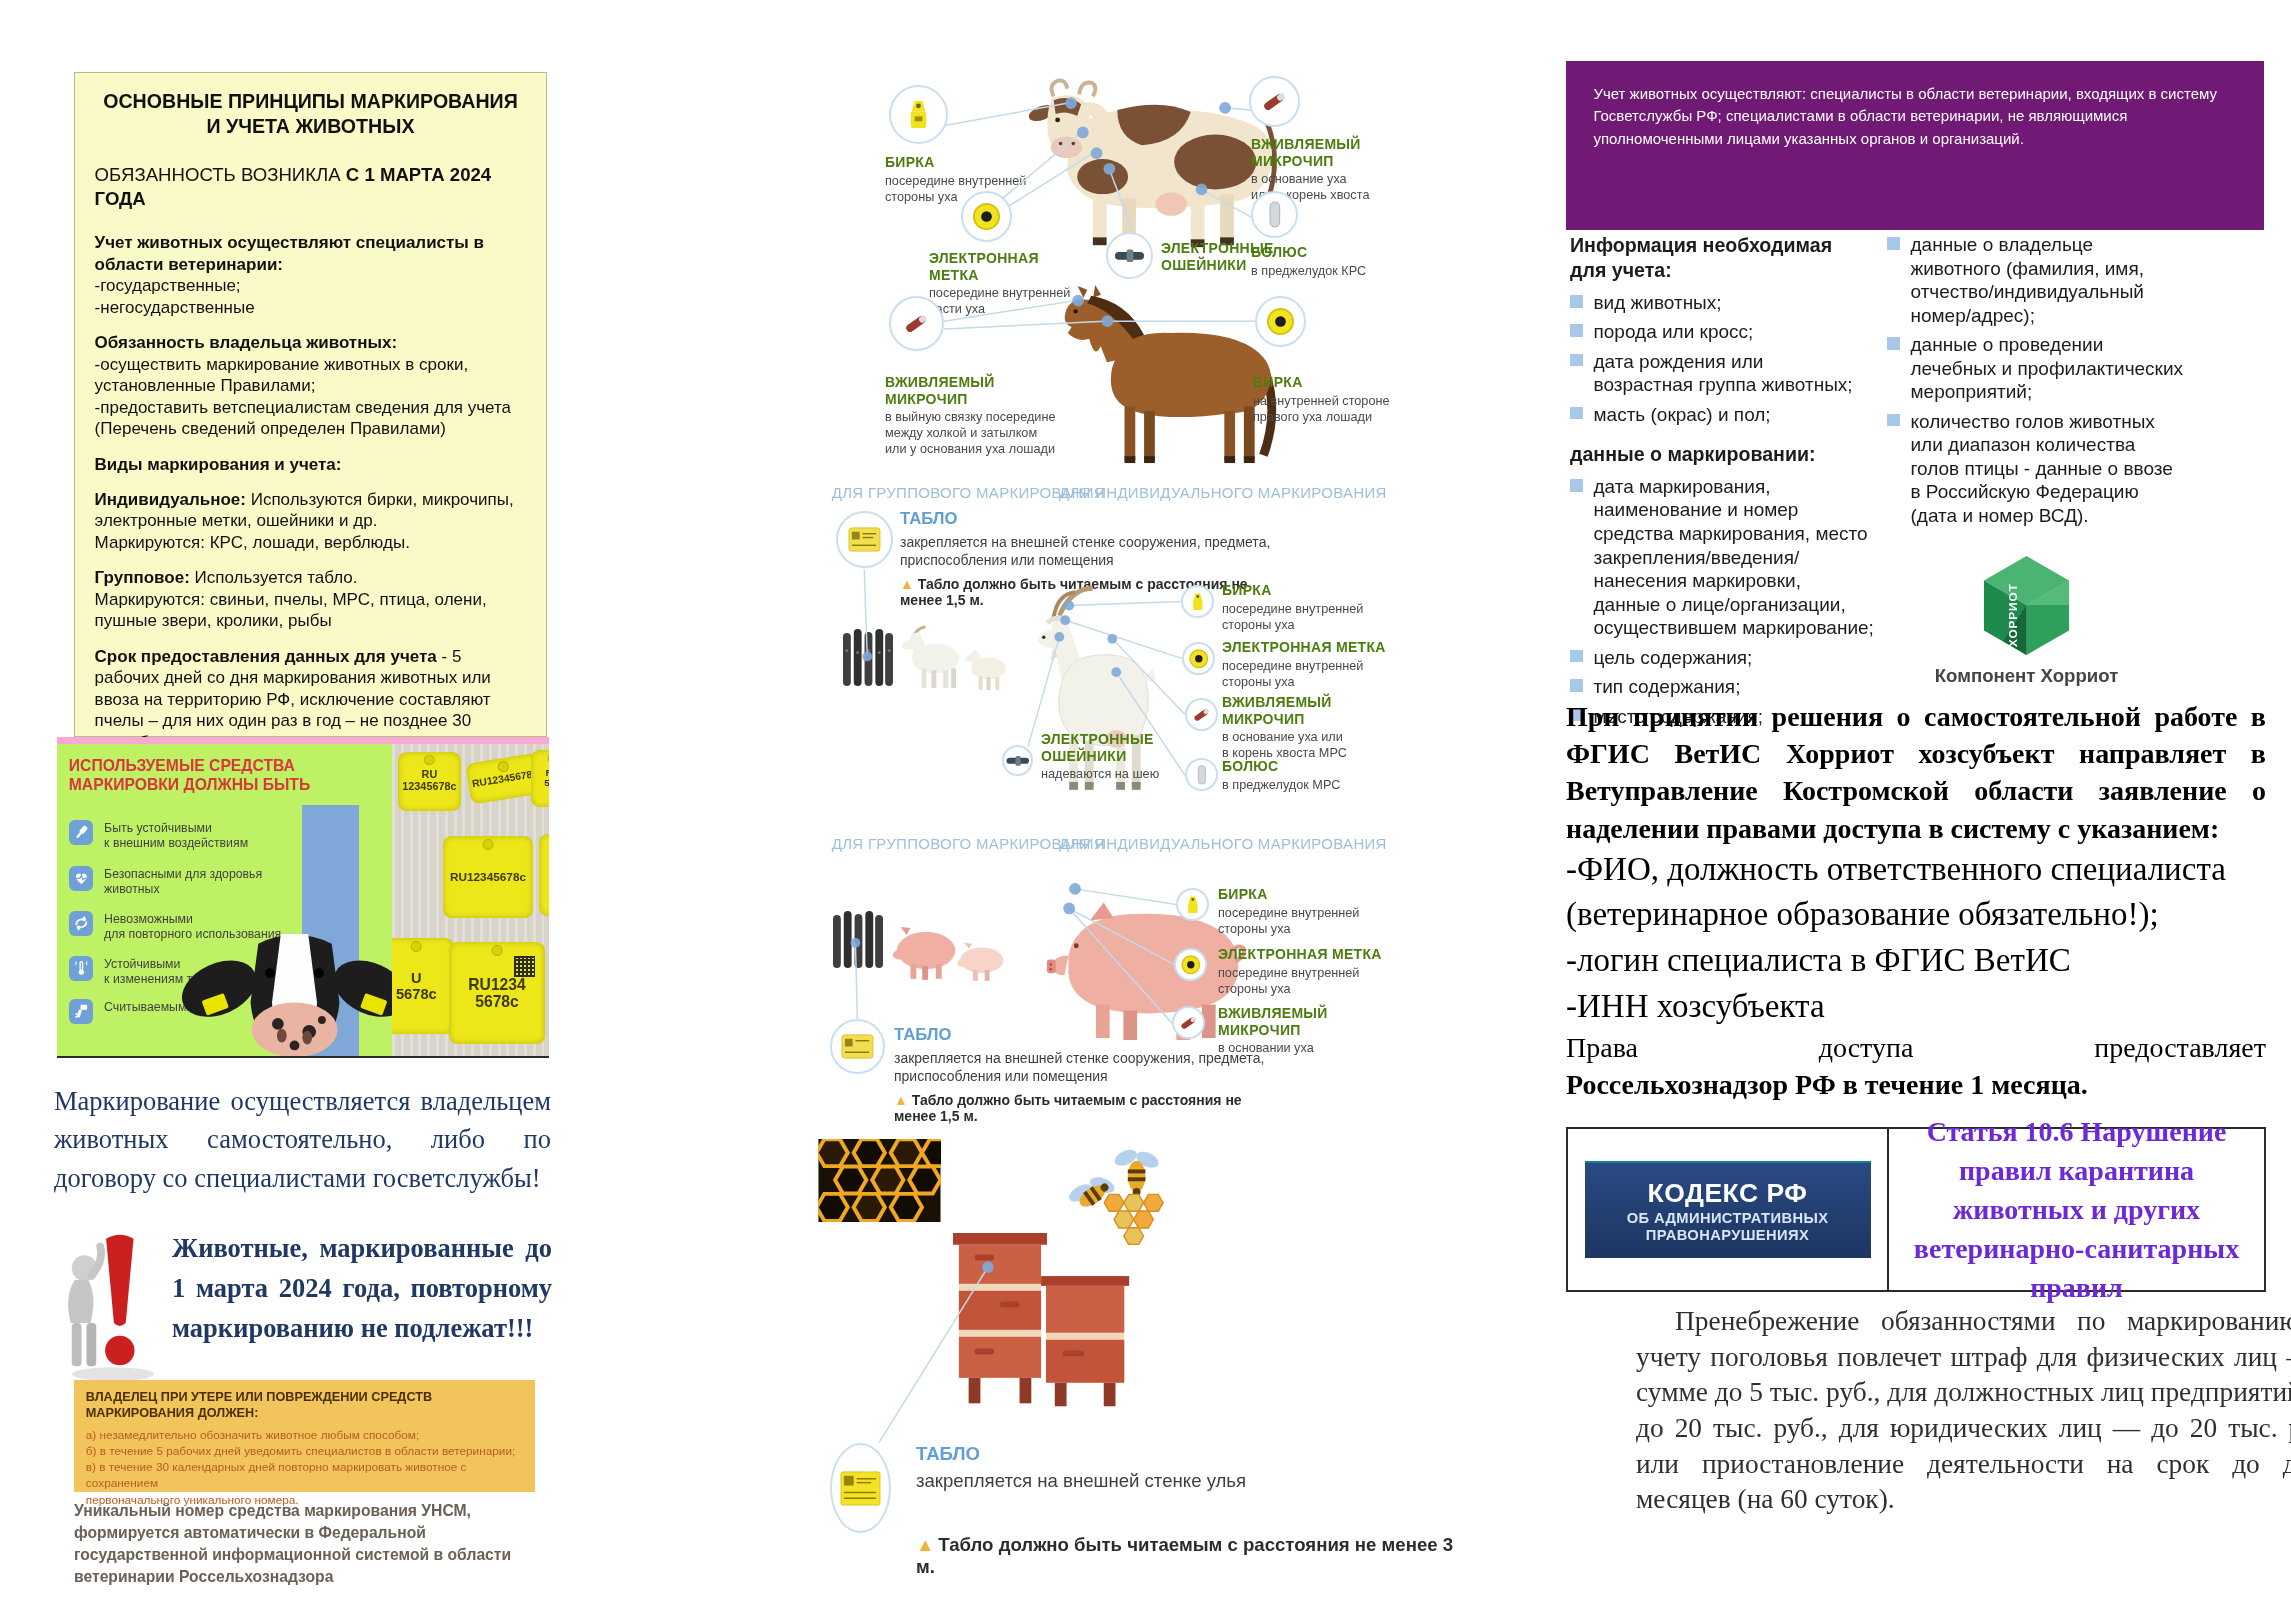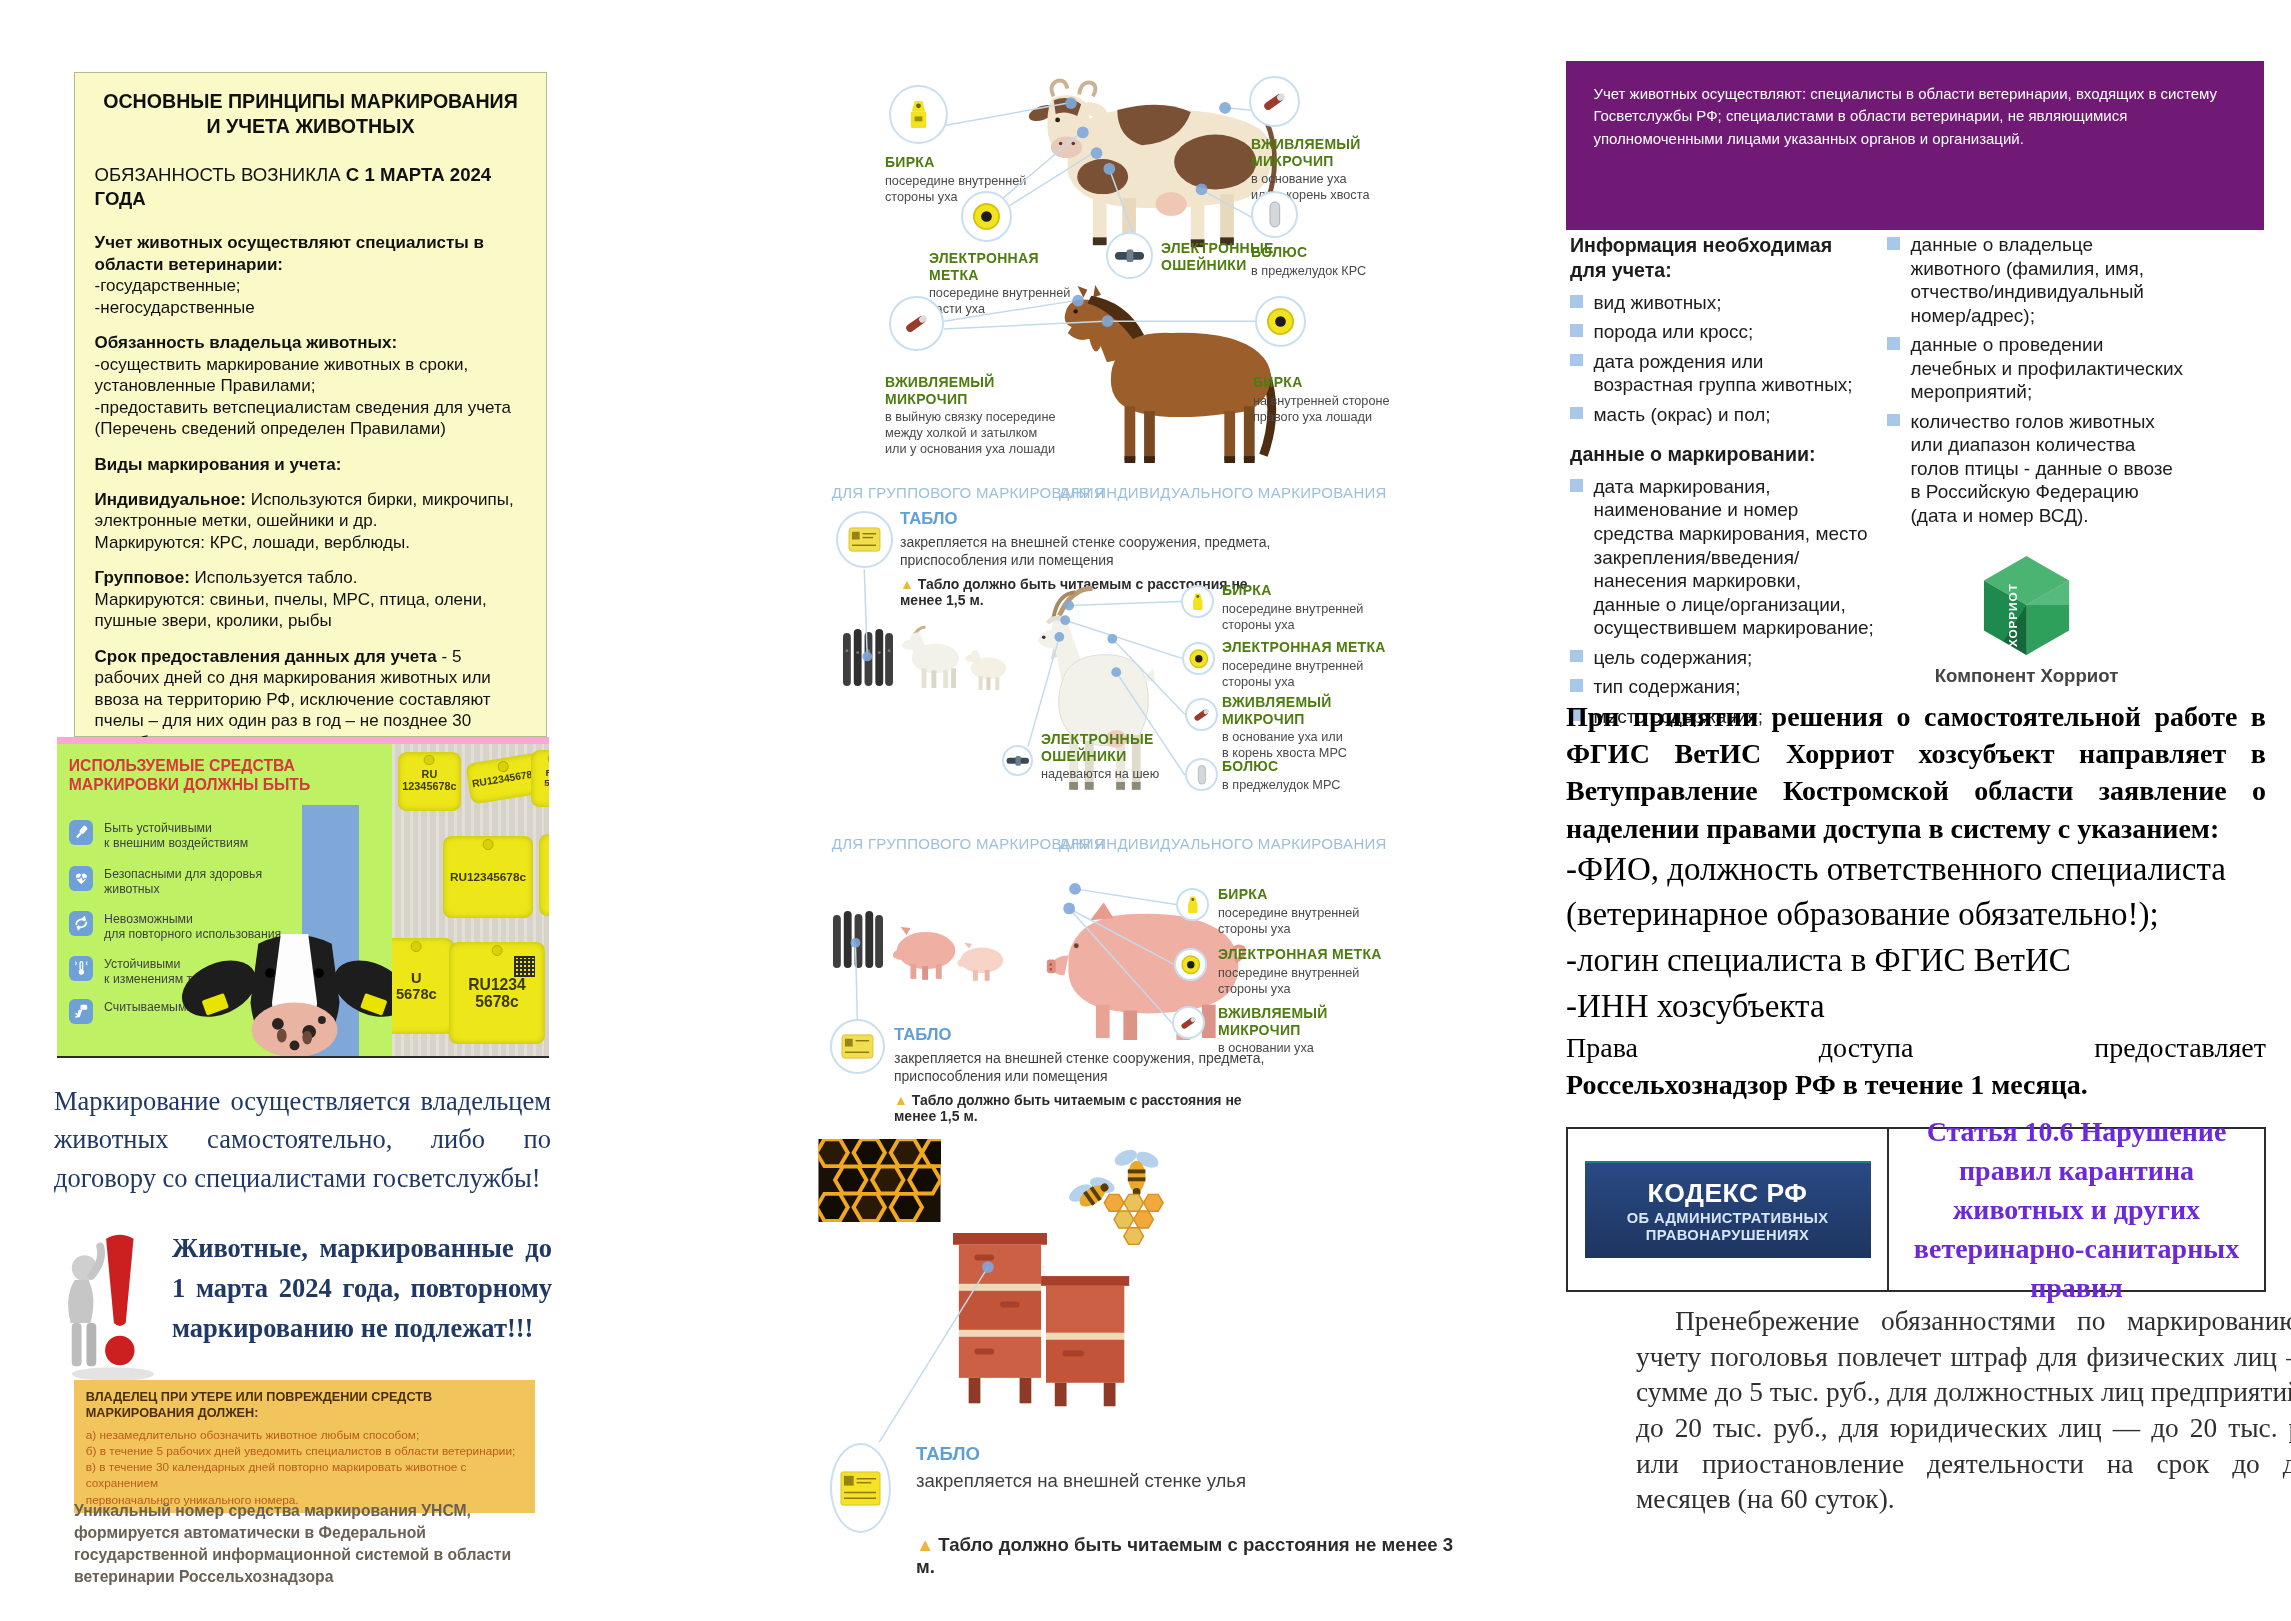--- a/index.html
+++ b/index.html
@@ -198,21 +198,21 @@
   <circle cx="26" cy="52" r="13" fill="#CFCFCF"></circle>
   <path d="M30,64 q9,18 2,44 l-20,0 q-7,-26 4,-44 Z" fill="#C6C6C6"></path>
   <path d="M33,60 Q46,44 42,30" stroke="#C6C6C6" stroke-width="8" fill="none" stroke-linecap="round"></path>
   <rect x="13" y="108" width="10" height="44" rx="4" fill="#BDBDBD"></rect>
   <rect x="28" y="108" width="10" height="44" rx="4" fill="#B4B4B4"></rect>
   <path d="M48,22 Q62,14 76,22 L68,108 Q62,114 56,108 Z" fill="#CC1F1F"></path>
   <circle cx="62" cy="136" r="15" fill="#CC1F1F"></circle>
 </svg>
 <div class="abs serifp warntxt" style="left:172px;top:1229px;width:380px">Животные, маркированные до 1 марта 2024 года, повторному маркированию не подлежат!!!</div>
 
-<div class="abs obox" style="left:74px;top:1380px;width:461px;height:133px">
+<div class="abs obox" style="left:74px;top:1380px;width:461px;height:112px">
   <div class="oh">ВЛАДЕЛЕЦ ПРИ УТЕРЕ ИЛИ ПОВРЕЖДЕНИИ СРЕДСТВ МАРКИРОВАНИЯ ДОЛЖЕН:</div>
   <div class="oi">а) незамедлительно обозначить животное любым способом;</div>
   <div class="oi">б) в течение 5 рабочих дней уведомить специалистов в области ветеринарии;</div>
   <div class="oi">в) в течение 30 календарных дней повторно маркировать животное с сохранением
     первоначального уникального номера.</div>
 </div>
 
 <div class="abs unsm" style="left:74px;top:1500px;width:470px">Уникальный номер средства маркирования УНСМ, формируется автоматически в Федеральной государственной информационной системой в области ветеринарии Россельхознадзора</div>
 
 <div class="sect" style="left:818px;top:54px;width:667px;height:412px">

